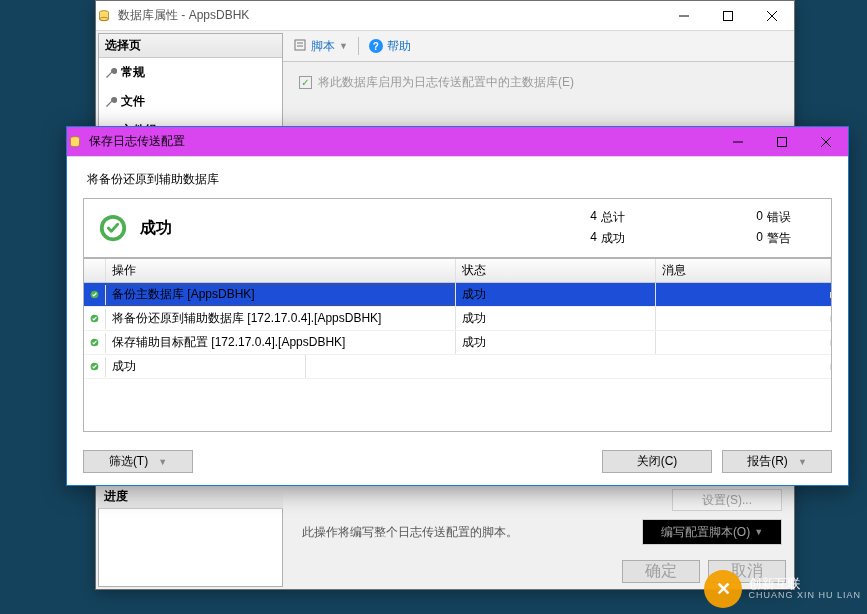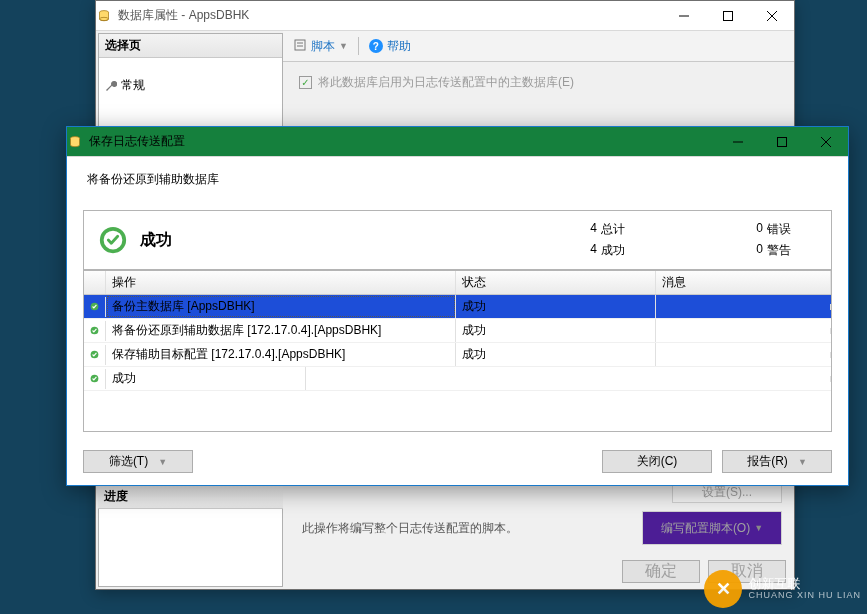--- a/index.html
+++ b/index.html
@@ -48,21 +48,21 @@
   }
 
   .back-body { display: flex; height: calc(100% - 30px); }
   .sidebar { width: 185px; background: #fff; border: 1px solid #b0b0b0; margin: 2px 0 2px 2px; }
   .sidebar-header {
     background: linear-gradient(#f3f3f3,#e6e6e6);
     border-bottom: 1px solid #c9c9c9;
     padding: 3px 6px;
     font-weight: bold;
   }
-  .sidebar-item { padding: 19px 6px; display: flex; align-items: center; gap: 4px; }
+  .sidebar-item { padding: 6px 6px; display: flex; align-items: center; gap: 4px; font-weight: bold; }
   .wrench {
     width: 12px; height: 12px;
     display: inline-block;
   }
   .wrench svg { display:block; }
 
   .main-panel { flex: 1; display: flex; flex-direction: column; }
   .toolbar {
     background: #f3f3f3;
     border-bottom: 1px solid #c9c9c9;
@@ -89,41 +89,41 @@
     border-bottom: 1px solid #c9c9c9;
     padding: 3px 6px;
     font-weight: bold;
   }
   .progress-body { background:#fff; padding:8px; display:flex; align-items:center; gap:10px; }
   .spinner { width:22px; height:22px; border:3px solid #e0e0e0; border-top-color:#7ac142; border-right-color:#7ac142; border-radius:50%; }
 
   .right-bottom { position:absolute; bottom:36px; left:206px; right:12px; color:#555; font-size:12px; }
   .right-bottom .row { display:flex; align-items:center; margin-bottom:8px; }
   .right-bottom .disabled-btn { width:110px; height:22px; background:#f4f4f4; border:1px solid #d0d0d0; color:#a0a0a0; margin-left:10px; display:flex; align-items:center; justify-content:center; }
-  .dd-btn { width:140px; height:34px; background:#4c1d95; border:1px solid #d0d0d0; color:#a0a0a0; display:flex; align-items:center; justify-content:center; gap:4px; margin-left:auto;}
+  .dd-btn { width:140px; height:26px; background:#000000; border:1px solid #d0d0d0; color:#a0a0a0; display:flex; align-items:center; justify-content:center; gap:4px; margin-left:auto;}
   .dd-arrow { font-size:9px; color:#888;}
 
   .bottom-btns { position:absolute; bottom:6px; right:8px; display:flex; gap:8px; }
   .win-btn { min-width:78px; height:23px; border:1px solid #adadad; background:#e1e1e1; color:#a0a0a0; display:flex; align-items:center; justify-content:center; font-size:16px; }
 
   
   .front-window {
     position: absolute;
     left: 66px;
     top: 126px;
     width: 783px;
     height: 360px;
     background: #fff;
     border: 1px solid #1979ca;
     box-shadow: 0 5px 22px rgba(0,0,0,0.4);
     display:flex; flex-direction:column;
   }
-  .front-window .titlebar { background:#15803d; }
+  .front-window .titlebar { background:#d946ef; }
   .front-body { padding: 10px 16px; flex:1; display:flex; flex-direction:column; }
-  .subheading { margin: 4px 0 22px 4px; }
+  .subheading { margin: 4px 0 10px 4px; }
 
   .status-box {
     border: 1px solid #b4b4b4;
     padding: 10px 14px;
     display:flex; align-items:center; gap:12px;
   }
   .success-icon {
     width: 30px; height: 30px;
   }
   .status-label { font-size: 16px; font-weight: bold; }

